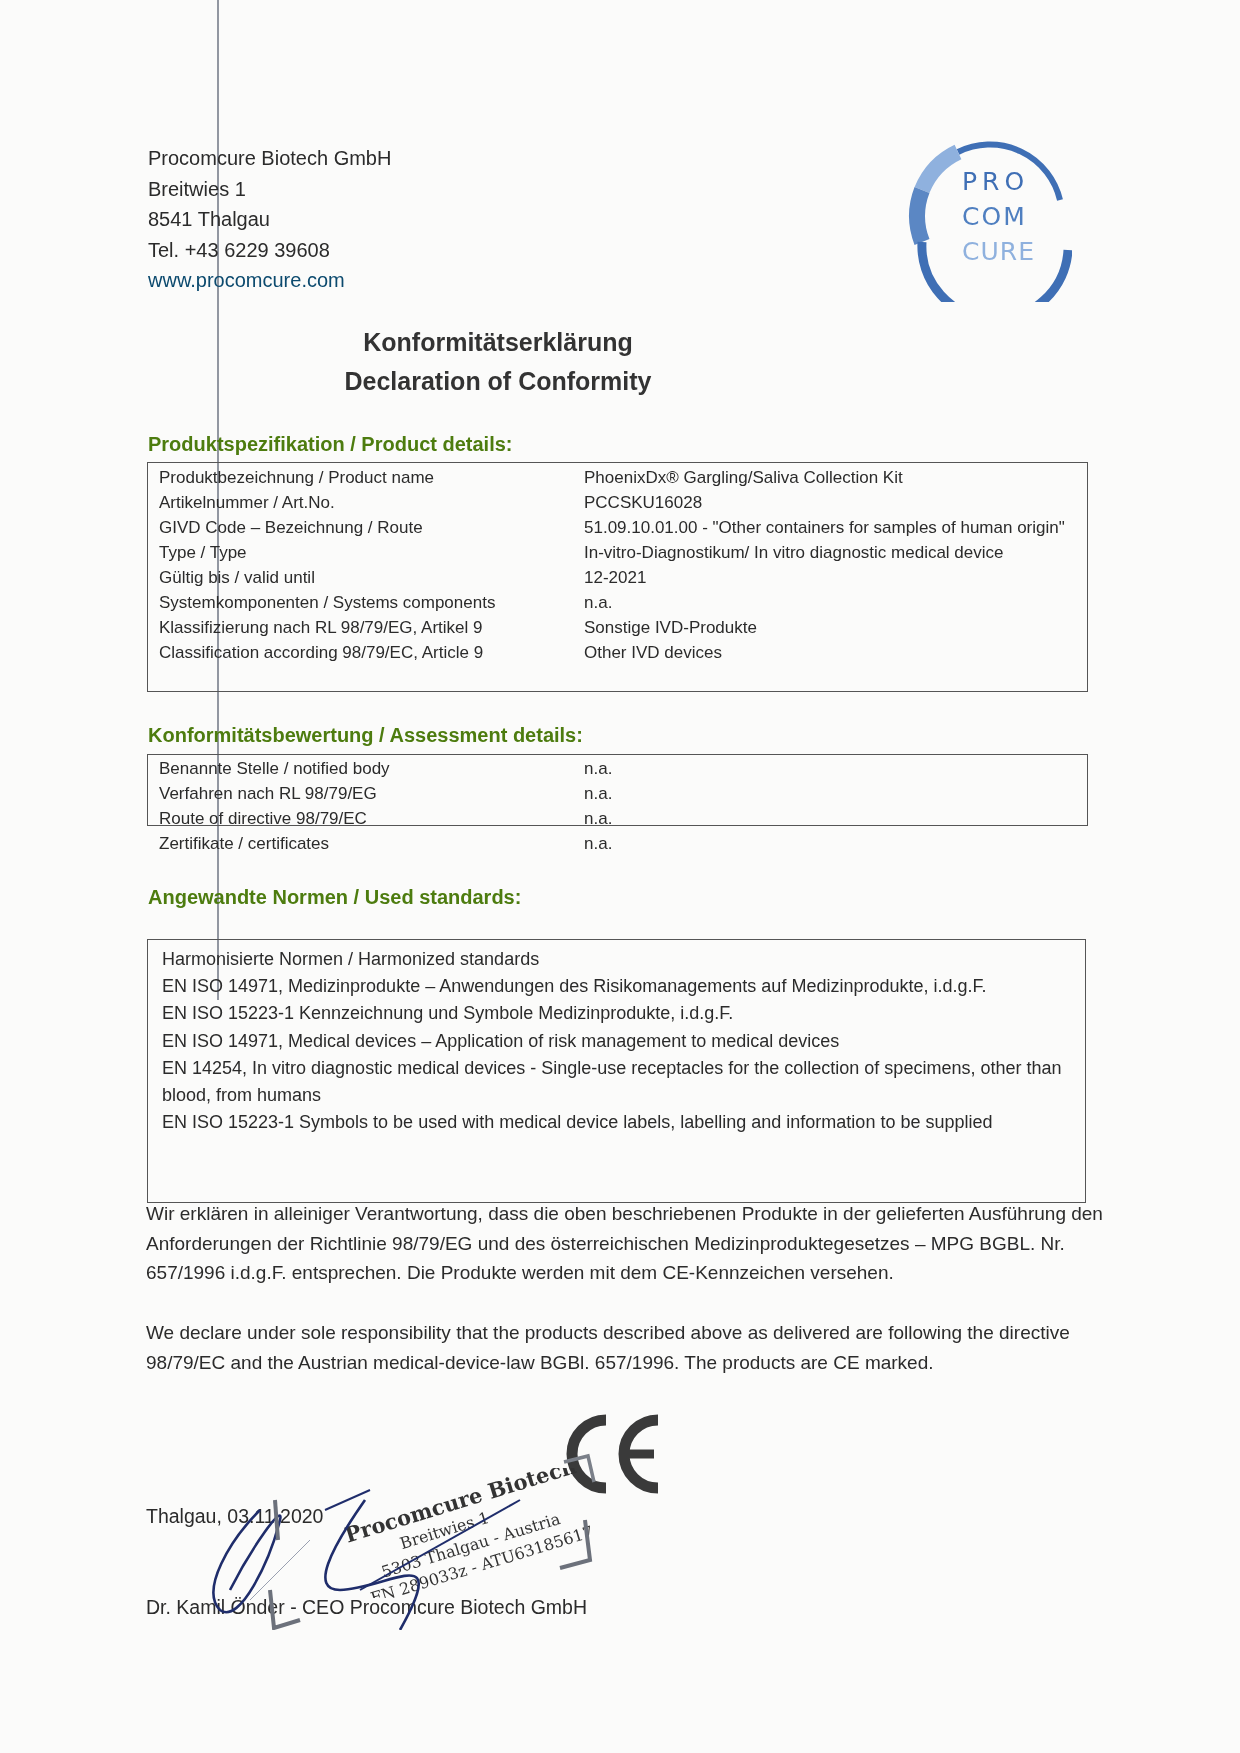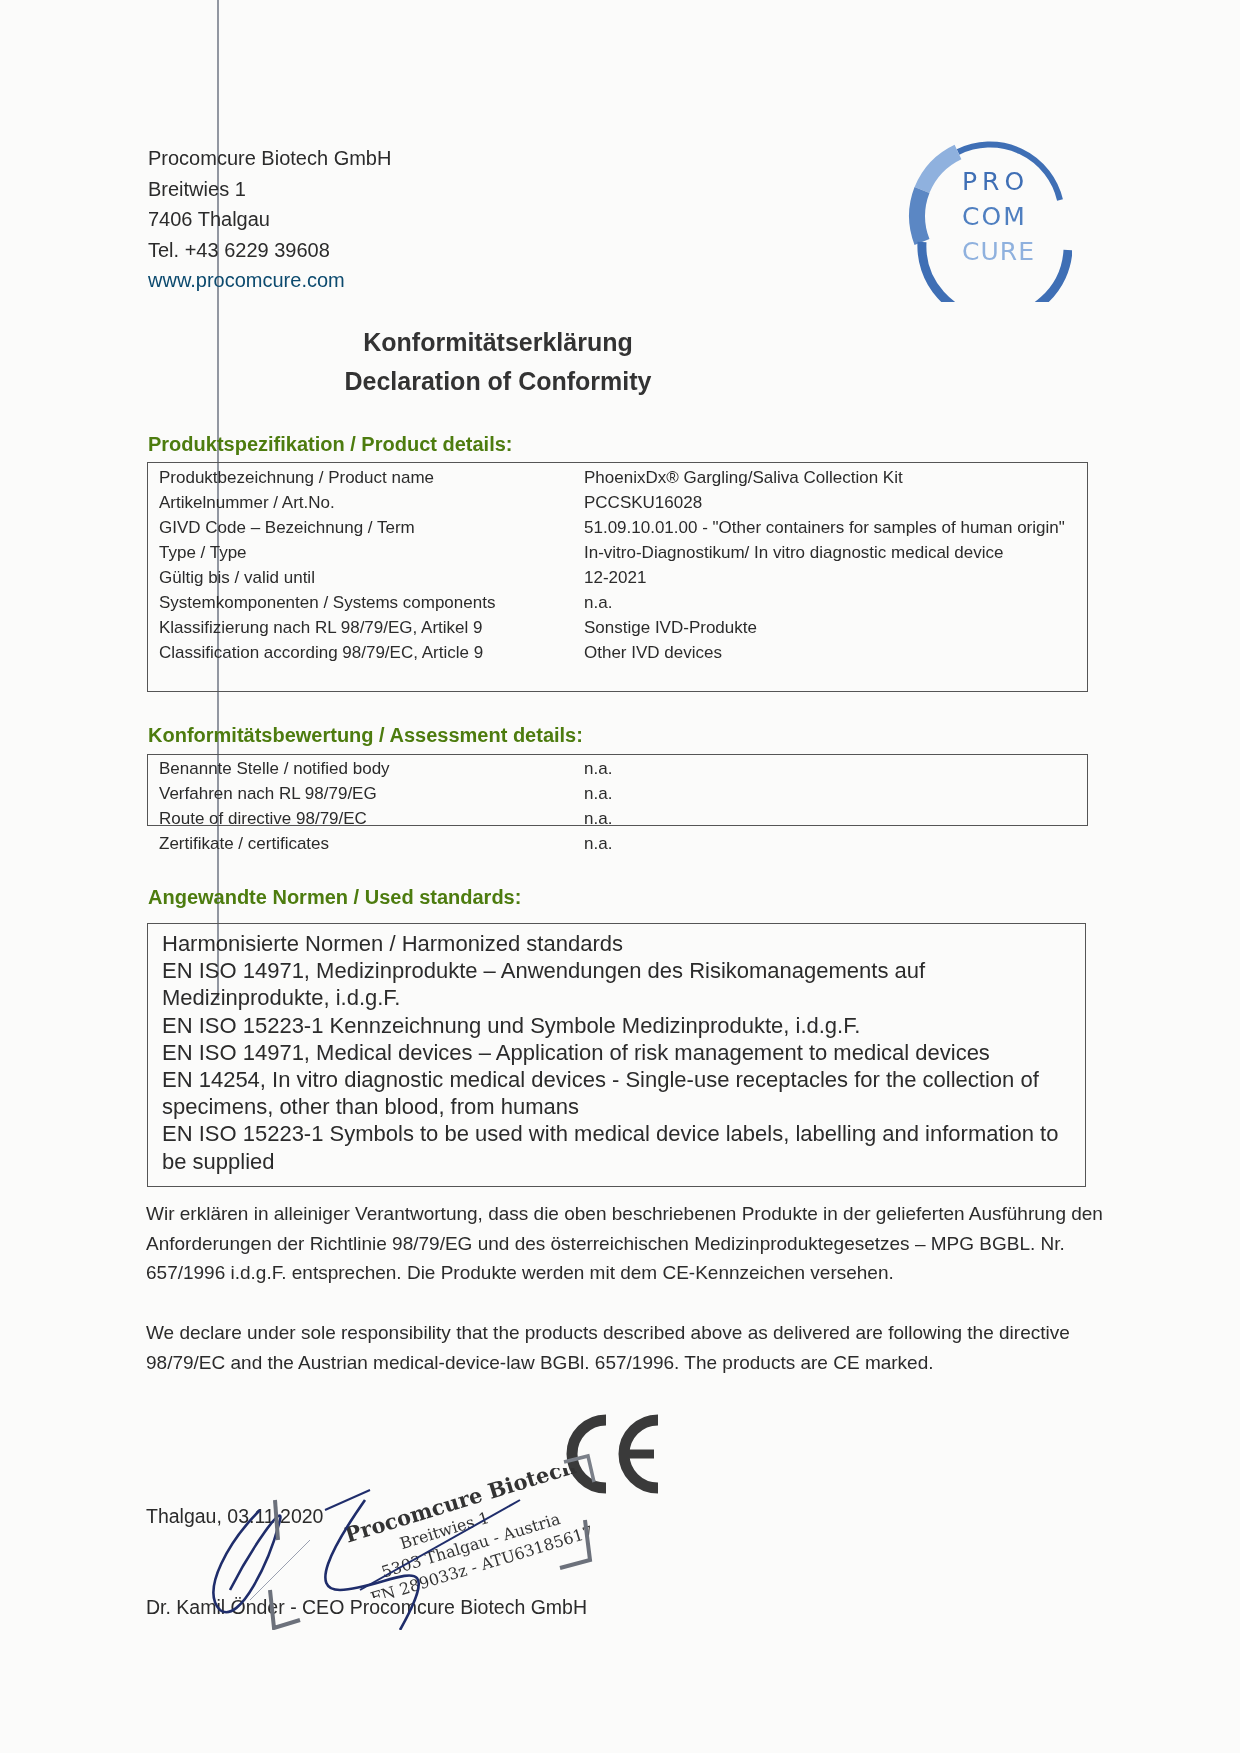--- a/index.html
+++ b/index.html
@@ -16,37 +16,37 @@
   .addr a { color: #0c4a6e; }
   .logo { left: 900px; top: 130px; width: 172px; height: 172px; }
   .title { left: 0; width: 996px; text-align: center; font-weight: bold; font-size: 25px; color: #333; }
   .t1 { top: 328px; }
   .t2 { top: 367px; }
   .sec { left: 148px; font-weight: bold; font-size: 20px; color: #4d7c0f; white-space: nowrap; }
   .box { left: 147px; width: 941px; border: 1.6px solid #555; box-sizing: border-box; }
   .row { display: flex; font-size: 17px; line-height: 25px; white-space: nowrap; }
   .row .k { width: 425px; padding-left: 11px; flex: none; }
   .row .v { flex: 1; white-space: normal; padding-right: 12px; }
-  .std { font-size: 22px; line-height: 27.2px; padding: 6px 12px 16px 14px; }
+  .std { font-size: 18px; line-height: 27.2px; padding: 6px 12px 16px 14px; margin-top: 16px; }
   .para { left: 146px; width: 960px; font-size: 19px; line-height: 29.6px; }
   .ce { left: 560px; top: 1412px; width: 102px; height: 84px; }
   .sign-date { left: 146px; top: 1505px; font-size: 19.5px; }
   .sign-name { left: 146px; top: 1596px; font-size: 19.5px; white-space: nowrap; }
   .stamp { left: 340px; top: 1468px; width: 250px; height: 130px; }
   .sig { left: 190px; top: 1480px; width: 420px; height: 150px; }
 </style>
 </head>
 <body>
 
 <div class="scanline"></div>
 
 <div class="abs addr">
   <div>Procomcure Biotech GmbH</div>
   <div>Breitwies 1</div>
-  <div>7406 Thalgau</div>
+  <div>8541 Thalgau</div>
   <div>Tel. +43 6229 39608</div>
   <div><a>www.procomcure.com</a></div>
 </div>
 
 <svg class="abs logo" viewBox="0 0 172 172">
   <path d="M58 22 A72 72 0 0 1 160 70" fill="none" stroke="#3f6fb5" stroke-width="6"></path>
   <path d="M58 22 A72 72 0 0 0 22 60" fill="none" stroke="#8fb1de" stroke-width="16"></path>
   <path d="M22 60 A72 72 0 0 0 22 112" fill="none" stroke="#5b87c4" stroke-width="16"></path>
   <path d="M22 112 A72 72 0 0 0 168 120" fill="none" stroke="#3f6fb5" stroke-width="9"></path>
   <text x="62" y="60" font-size="25" fill="#3f6fb5" letter-spacing="5" font-family="DejaVu Sans, sans-serif">PRO</text>
@@ -61,21 +61,21 @@
 <div class="abs box" style="top:462px; height:230px; padding-top:2px">
   <div class="row">
       <div class="k">Produktbezeichnung / Product name</div>
       <div class="v">PhoenixDx® Gargling/Saliva Collection Kit</div>
     </div>
   <div class="row">
       <div class="k">Artikelnummer / Art.No.</div>
       <div class="v">PCCSKU16028</div>
     </div>
   <div class="row">
-      <div class="k">GIVD Code – Bezeichnung / Term</div>
+      <div class="k">GIVD Code – Bezeichnung / Route</div>
       <div class="v">51.09.10.01.00 - "Other containers for samples of human origin"</div>
     </div>
   <div class="row">
       <div class="k">Type / Type</div>
       <div class="v">In-vitro-Diagnostikum/ In vitro diagnostic medical device</div>
     </div>
   <div class="row">
       <div class="k">Gültig bis / valid until</div>
       <div class="v">12-2021</div>
     </div>

